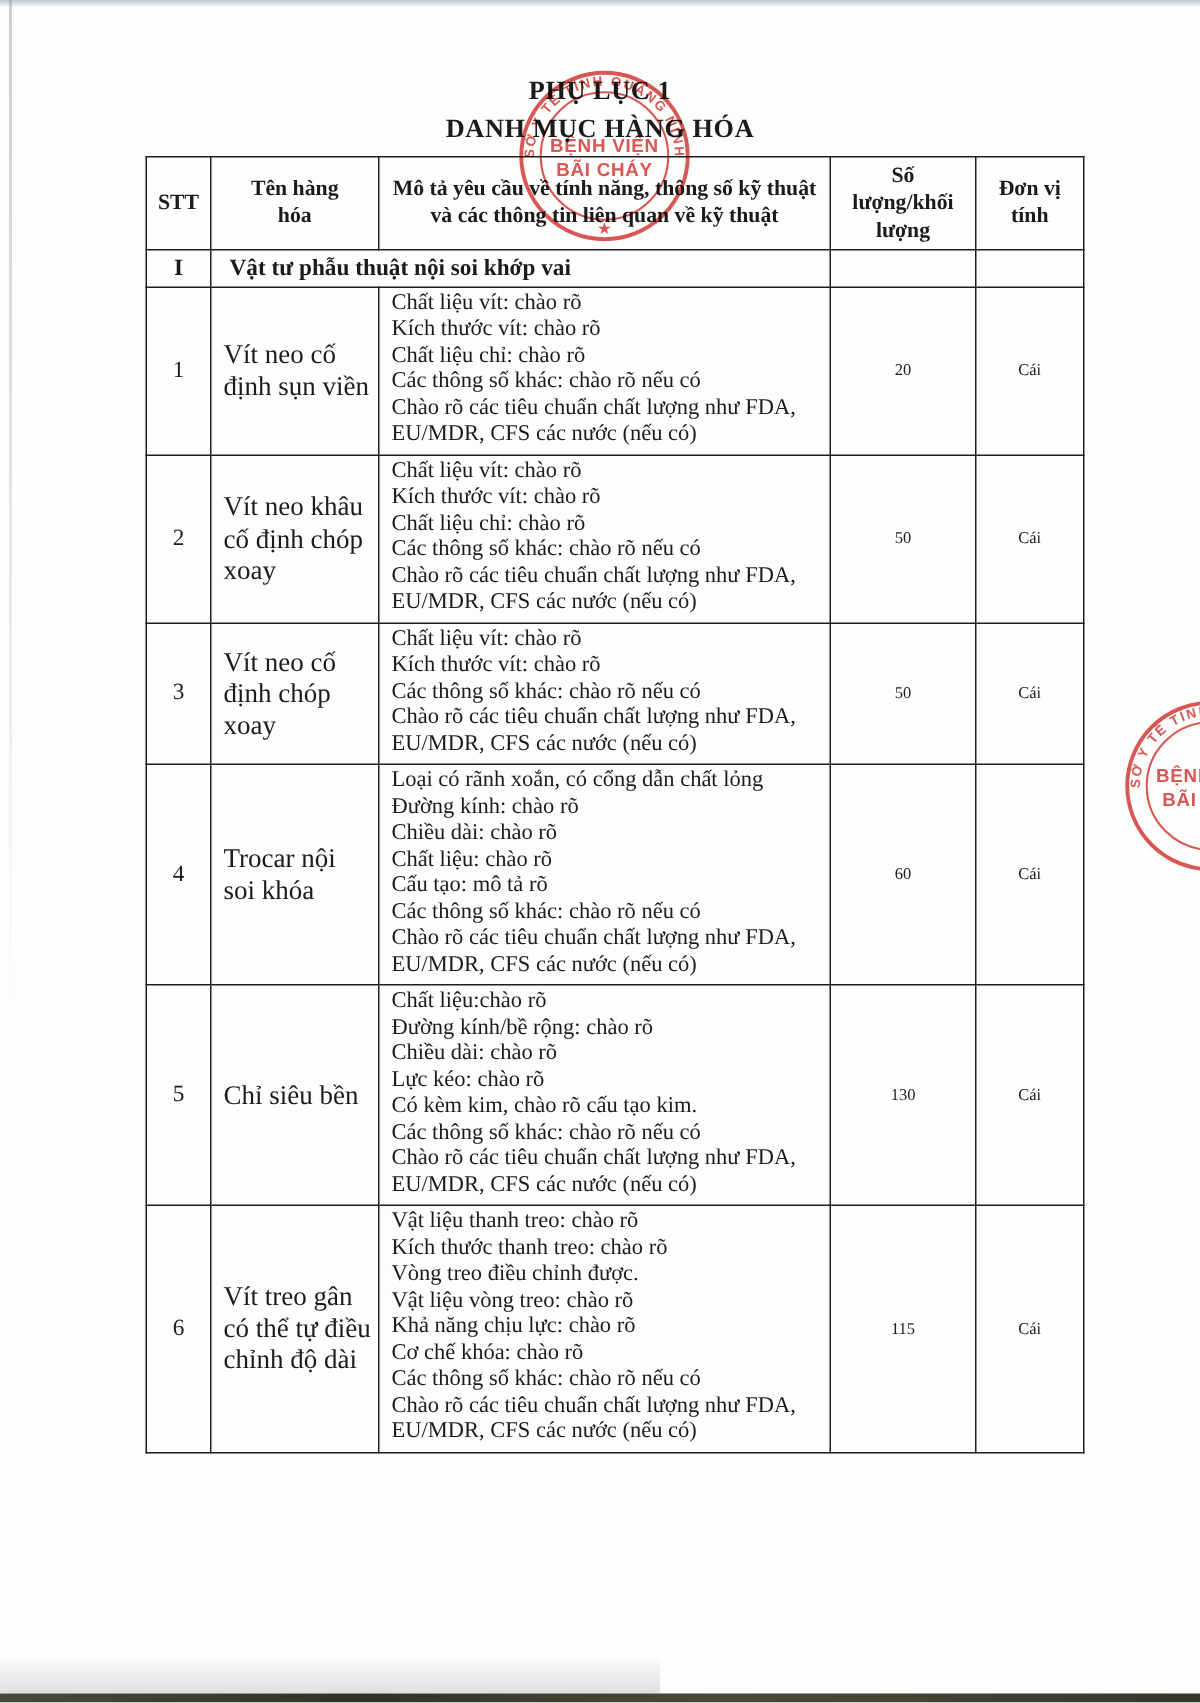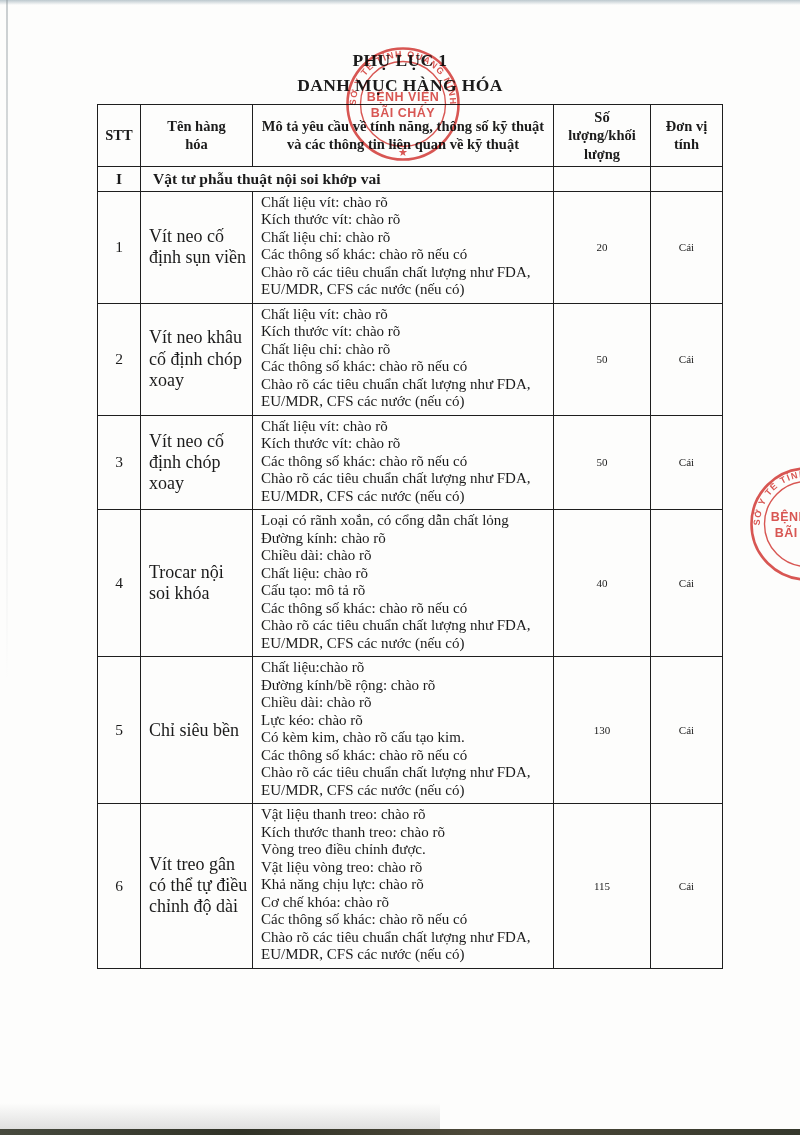--- a/index.html
+++ b/index.html
@@ -162,21 +162,21 @@
       <tr>
         <td class="c-stt">4</td>
         <td class="c-name">Trocar nội soi khóa</td>
         <td class="c-desc">Loại có rãnh xoắn, có cổng dẫn chất lỏng
 Đường kính: chào rõ
 Chiều dài: chào rõ
 Chất liệu: chào rõ
 Cấu tạo: mô tả rõ
 Các thông số khác: chào rõ nếu có
 Chào rõ các tiêu chuẩn chất lượng như FDA, EU/MDR, CFS các nước (nếu có)</td>
-        <td class="c-qty">40</td>
+        <td class="c-qty">60</td>
         <td class="c-unit">Cái</td>
       </tr>
 
 
       <tr>
         <td class="c-stt">5</td>
         <td class="c-name">Chỉ siêu bền</td>
         <td class="c-desc">Chất liệu:chào rõ
 Đường kính/bề rộng: chào rõ
 Chiều dài: chào rõ

